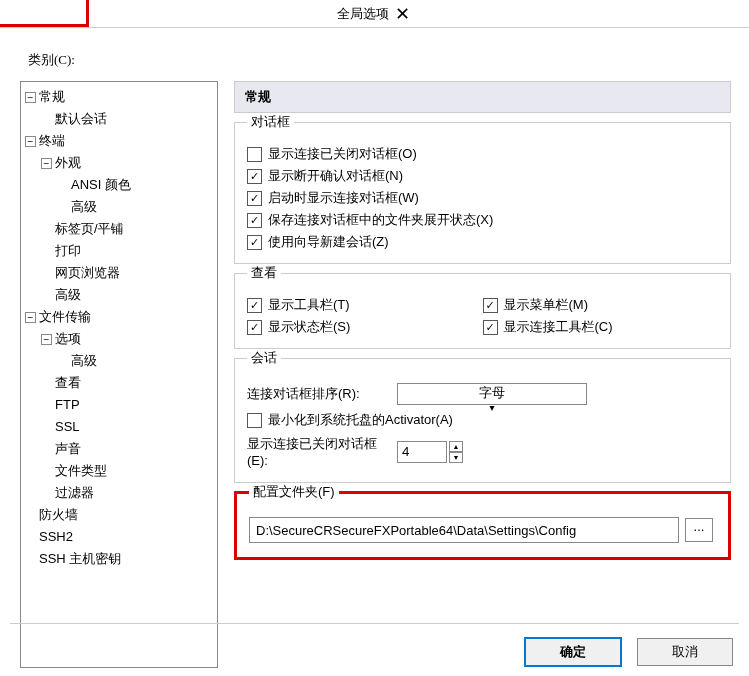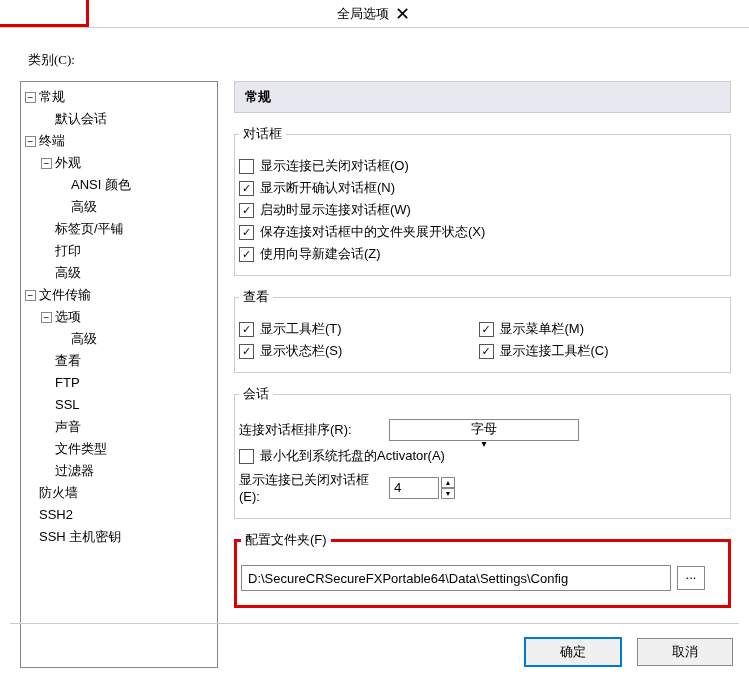--- a/index.html
+++ b/index.html
@@ -12,41 +12,41 @@
 .category-label { padding-left: 28px; margin-top: 23px; margin-bottom: 4px; font-family: Liberation Serif, serif; }
 .tree-panel { width: 198px; border: 1px solid #888; padding: 4px 2px; overflow: auto; }
 .tree ul { list-style: none; padding-left: 16px; }
 .tree > ul { padding-left: 2px; }
 .tree li { line-height: 22px; white-space: nowrap; }
 .toggle { display: inline-block; width: 11px; height: 11px; border: 1px solid #888; text-align: center; line-height: 9px; font-size: 10px; margin-right: 3px; cursor: default; }
 .no-toggle { display: inline-block; width: 14px; }
 .tree-label { cursor: default; }
 .settings-panel { flex: 1; margin-left: 16px; padding-right: 8px; }
 .panel-header { background: #e8e8f0; padding: 6px 10px; font-weight: bold; border: 1px solid #ccc; }
-fieldset { border: 1px solid #ccc; margin-top: 12px; padding: 10px 12px 8px 4px; }
+fieldset { border: 1px solid #ccc; padding: 10px 12px 8px 12px; }
 legend { padding: 0 4px; }
 .row { display: flex; align-items: center; margin: 4px 0; }
 .chk { width: 15px; height: 15px; border: 1px solid #555; margin-right: 6px; display: inline-flex; align-items: center; justify-content: center; font-size: 11px; cursor: default; }
 .chk.checked::after { content: "✓"; }
 .two-col { display: flex; }
 .two-col .col { flex: 1; }
 .field-row { display: flex; align-items: center; margin: 6px 0; }
 .field-label { width: 150px; }
 .select { border: 1px solid #888; height: 22px; padding: 0 4px; width: 190px; display: flex; align-items: center; justify-content: space-between; cursor: default; flex-direction: column; }
 .caret { font-size: 10px; }
 .spinner-wrap { display: flex; align-items: center; }
 .spinner-input { border: 1px solid #888; width: 50px; height: 22px; padding: 0 4px; }
 .spinner-btns { display: flex; flex-direction: column; margin-left: 2px; }
 .spinner-btns span { font-size: 7px; border: 1px solid #888; width: 14px; text-align: center; line-height: 9px; cursor: default; }
 .path-input { border: 1px solid #888; width: 430px; height: 26px; padding: 0 6px; display: flex; align-items: center; }
 .browse-btn { border: 1px solid #888; width: 28px; height: 24px; margin-left: 6px; text-align: center; cursor: default; }
 .config-fieldset { border: 3px solid #d00; }
 .buttons { position: absolute; bottom: 10px; right: 16px; display: flex; gap: 16px; }
 .btn { border: 1px solid #888; width: 96px; height: 28px; display: flex; align-items: center; justify-content: center; cursor: default; background: #f0f0f0; }
-.btn.default { border: 1px solid #0078d7; box-shadow: 0 0 0 1px #0078d7; }
+.btn.default { border: 1px solid #0078d7; box-shadow: 0 0 0 1px #0078d7; font-weight: bold; }
 .hr-bottom { border-top: 1px solid #ccc; position: absolute; bottom: 52px; left: 10px; right: 10px; }
 </style>
 </head>
 <body>
 
 <div class="titlebar">
   <div class="title-highlight"></div>
   <span class="title-text">全局选项</span>
   <span class="close-btn">✕</span>
 </div>
@@ -64,20 +64,21 @@
       <li><span class="toggle">−</span><span class="tree-label">终端</span>
         <ul>
           <li><span class="toggle">−</span><span class="tree-label">外观</span>
             <ul>
               <li><span class="no-toggle"></span><span class="tree-label">ANSI 颜色</span></li>
               <li><span class="no-toggle"></span><span class="tree-label">高级</span></li>
             </ul>
           </li>
           <li><span class="no-toggle"></span><span class="tree-label">标签页/平铺</span></li>
           <li><span class="no-toggle"></span><span class="tree-label">打印</span></li>
+          <li><span class="no-toggle"></span><span class="tree-label">网页浏览器</span></li>
           <li><span class="no-toggle"></span><span class="tree-label">高级</span></li>
         </ul>
       </li>
       <li><span class="toggle">−</span><span class="tree-label">文件传输</span>
         <ul>
           <li><span class="toggle">−</span><span class="tree-label">选项</span>
             <ul>
                 <li><span class="no-toggle"></span><span class="tree-label">高级</span></li>
               </ul>
           </li>

